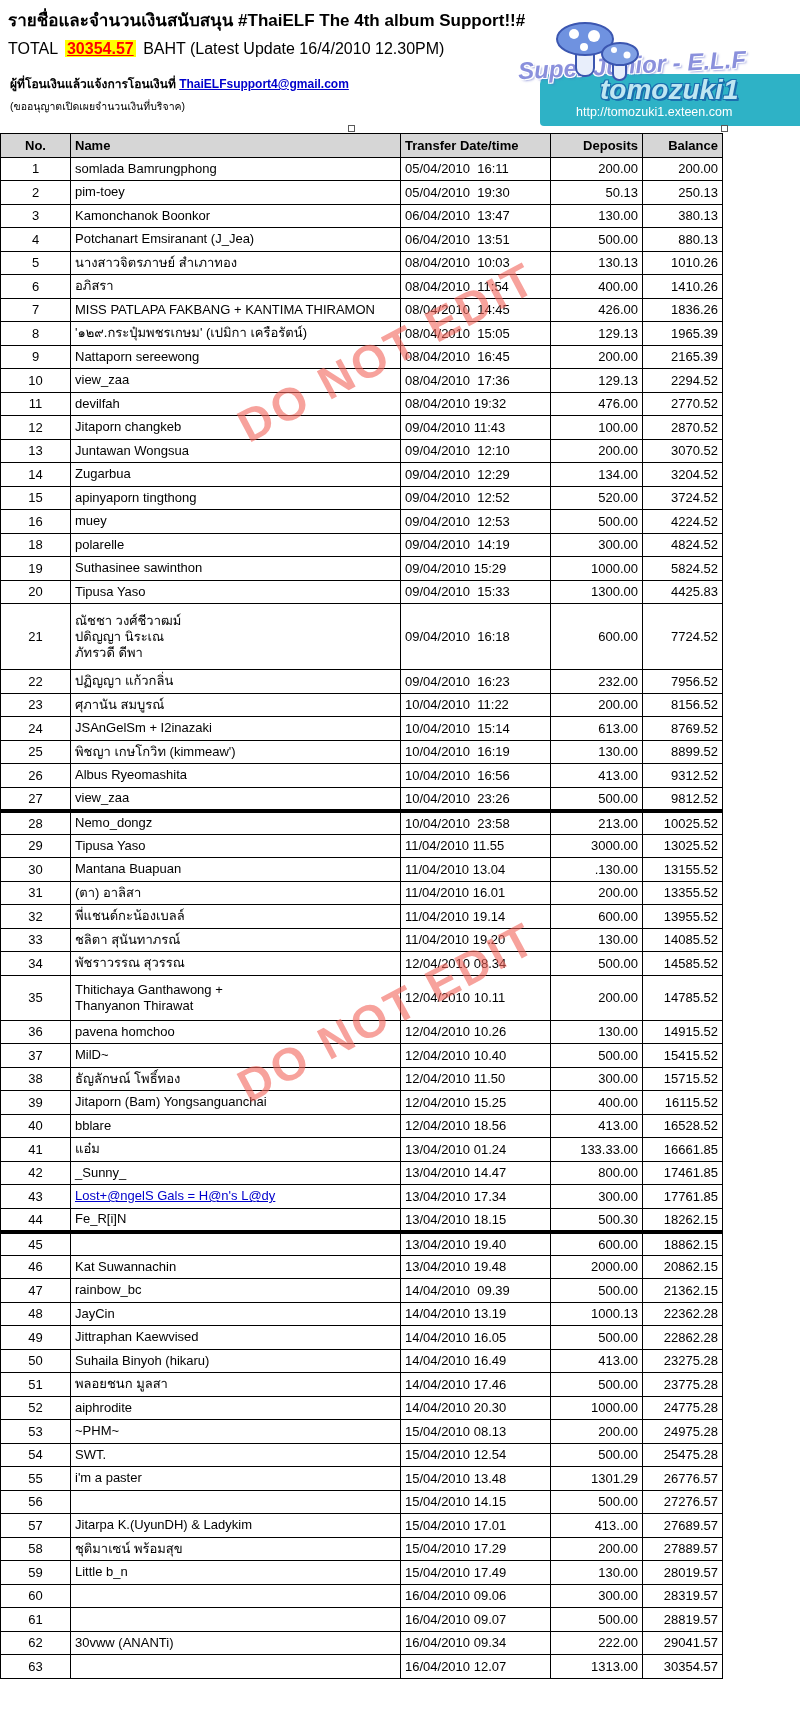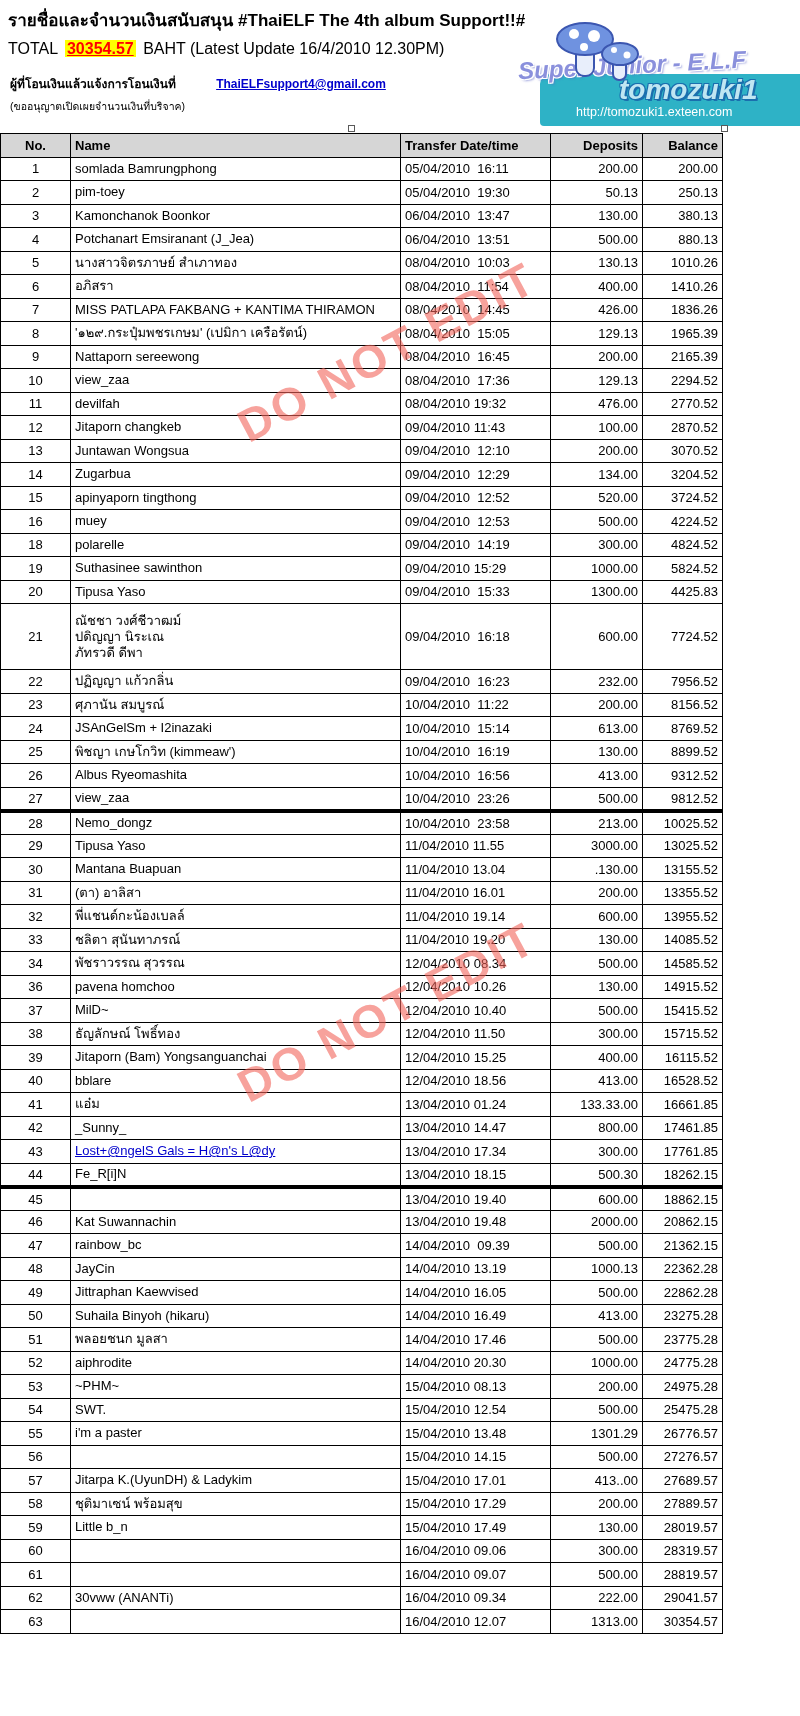--- a/index.html
+++ b/index.html
@@ -19,40 +19,40 @@
     font-size:16px; white-space:nowrap;
   }
   .total-amount {
     color:#ff0000; background:#ffff00; font-weight:bold;
     text-decoration:underline; padding:0 2px; margin:0 3px;
   }
   .contact-line {
     position:absolute; top:74px; left:10px;
     font-size:12px; font-weight:bold; white-space:nowrap;
   }
-  .contact-line a { color:#0000cc; text-decoration:underline; cursor:pointer;margin-left:37px; }
+  .contact-line a { color:#0000cc; text-decoration:underline; cursor:pointer; }
   .disclosure-note {
     position:absolute; top:98px; left:10px; font-size:10.5px;
   }
 
   
   .logo { position:absolute; top:20px; left:518px; width:282px; height:106px; }
   .brand-script {
     position:absolute; left:0; top:30px; width:282px; z-index:2;
     font-size:24px; font-style:italic; font-weight:bold; white-space:nowrap;
     color:#8a90dc; transform:rotate(-3deg);
     text-shadow:-1px -1px 0 #fff, 1px -1px 0 #fff, -1px 1px 0 #fff, 1px 1px 0 #fff, 2px 2px 2px rgba(90,100,200,.5);
   }
   .mushrooms { position:absolute; left:28px; top:-2px; z-index:3; }
   .teal-box {
     position:absolute; left:22px; top:54px; width:260px; height:52px;
     background:#2eb2c6; border-radius:10px 0 0 4px; z-index:1; overflow:hidden;
   }
   .teal-name {
-    margin:1px 0 0 79px;
+    margin:1px 0 0 60px;
     font-size:28px; font-weight:bold; font-style:italic; line-height:30px;
     color:#bfe6f2;
     text-shadow:2px 2px 0 #1a6fae, -1px -1px 0 #1a6fae, 1px -1px 0 #1a6fae, -1px 1px 0 #1a6fae, 1px 1px 0 #1a6fae;
     white-space:nowrap;
   }
   .teal-url {
     margin:0 0 0 36px; font-size:12.5px; color:#ffffff; white-space:nowrap;
   }
 
   
@@ -371,20 +371,28 @@
         <td class="col3" data-name="cell-deposit">130.00</td>
         <td class="col4" data-name="cell-balance">14085.52</td>
       </tr>
       <tr data-name="table-row">
         <td class="col0" data-name="cell-no">34</td>
         <td class="col1" data-name="cell-name">พัชราวรรณ  สุวรรณ</td>
         <td class="col2" data-name="cell-date">12/04/2010 08.34</td>
         <td class="col3" data-name="cell-deposit">500.00</td>
         <td class="col4" data-name="cell-balance">14585.52</td>
       </tr>
+      <tr data-name="table-row" class="row-tall2">
+        <td class="col0" data-name="cell-no">35</td>
+        <td class="col1" data-name="cell-name">Thitichaya Ganthawong +
+Thanyanon Thirawat</td>
+        <td class="col2" data-name="cell-date">12/04/2010 10.11</td>
+        <td class="col3" data-name="cell-deposit">200.00</td>
+        <td class="col4" data-name="cell-balance">14785.52</td>
+      </tr>
       <tr data-name="table-row">
         <td class="col0" data-name="cell-no">36</td>
         <td class="col1" data-name="cell-name">pavena homchoo</td>
         <td class="col2" data-name="cell-date">12/04/2010 10.26</td>
         <td class="col3" data-name="cell-deposit">130.00</td>
         <td class="col4" data-name="cell-balance">14915.52</td>
       </tr>
       <tr data-name="table-row">
         <td class="col0" data-name="cell-no">37</td>
         <td class="col1" data-name="cell-name">MilD~</td>

